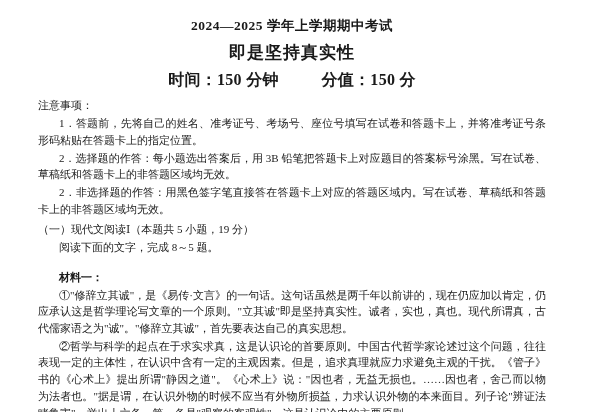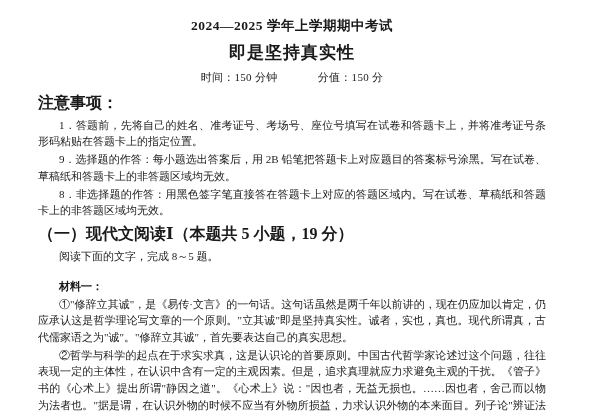--- a/index.html
+++ b/index.html
@@ -32,32 +32,32 @@
   .title-sub {
     text-align: center;
     font-size: 17px;
     font-weight: bold;
     letter-spacing: 1px;
     margin: 4px 0 4px 0;
     line-height: 1.5;
   }
   .meta-line {
     text-align: center;
-    font-size: 11px;
-    font-weight: normal;
+    font-size: 16px;
+    font-weight: bold;
     margin: 4px 0 6px 0;
     letter-spacing: 0.3px;
   }
   .meta-line .gap {
     display: inline-block;
     width: 34px;
   }
   .section-head {
-    font-size: 16px;
-    font-weight: bold;
+    font-size: 11px;
+    font-weight: normal;
     margin: 3px 0 2px 0;
     line-height: 1.5;
   }
   .para {
     font-size: 11px;
     line-height: 1.52;
     margin: 1px 0;
     text-align: justify;
     text-justify: inter-ideograph;
   }
@@ -80,22 +80,22 @@
 
   <div class="meta-line">
     <span>时间：150 分钟</span>
     <span class="gap"></span>
     <span>分值：150 分</span>
   </div>
 
   <div class="section-head">注意事项：</div>
 
   <div class="para indent2">1．答题前，先将自己的姓名、准考证号、考场号、座位号填写在试卷和答题卡上，并将准考证号条形码粘贴在答题卡上的指定位置。</div>
-  <div class="para indent2">9．选择题的作答：每小题选出答案后，用 2B 铅笔把答题卡上对应题目的答案标号涂黑。写在试卷、草稿纸和答题卡上的非答题区域均无效。</div>
-  <div class="para indent2">8．非选择题的作答：用黑色签字笔直接答在答题卡上对应的答题区域内。写在试卷、草稿纸和答题卡上的非答题区域均无效。</div>
+  <div class="para indent2">2．选择题的作答：每小题选出答案后，用 3B 铅笔把答题卡上对应题目的答案标号涂黑。写在试卷、草稿纸和答题卡上的非答题区域均无效。</div>
+  <div class="para indent2">2．非选择题的作答：用黑色签字笔直接答在答题卡上对应的答题区域内。写在试卷、草稿纸和答题卡上的非答题区域均无效。</div>
 
 
   <div class="section-head">（一）现代文阅读Ⅰ（本题共 5 小题，19 分）</div>
 
   <div class="para indent2">阅读下面的文字，完成 8～5 题。</div>
 
   <div class="para indent2 bold">材料一：</div>
 
   <div class="para indent2">①"修辞立其诚"，是《易传·文言》的一句话。这句话虽然是两千年以前讲的，现在仍应加以肯定，仍应承认这是哲学理论写文章的一个原则。"立其诚"即是坚持真实性。诚者，实也，真也。现代所谓真，古代儒家语之为"诚"。"修辞立其诚"，首先要表达自己的真实思想。</div>
   <div class="para indent2">②哲学与科学的起点在于求实求真，这是认识论的首要原则。中国古代哲学家论述过这个问题，往往表现一定的主体性，在认识中含有一定的主观因素。但是，追求真理就应力求避免主观的干扰。《管子》书的《心术上》提出所谓"静因之道"。《心术上》说："因也者，无益无损也。……因也者，舍己而以物为法者也。"据是谓，在认识外物的时候不应当有外物所损益，力求认识外物的本来面目。列子论"辨证法睹鲁害"，举出十六条，第一条是"观察的客观性"，这是认识论中的主要原则。</div>

